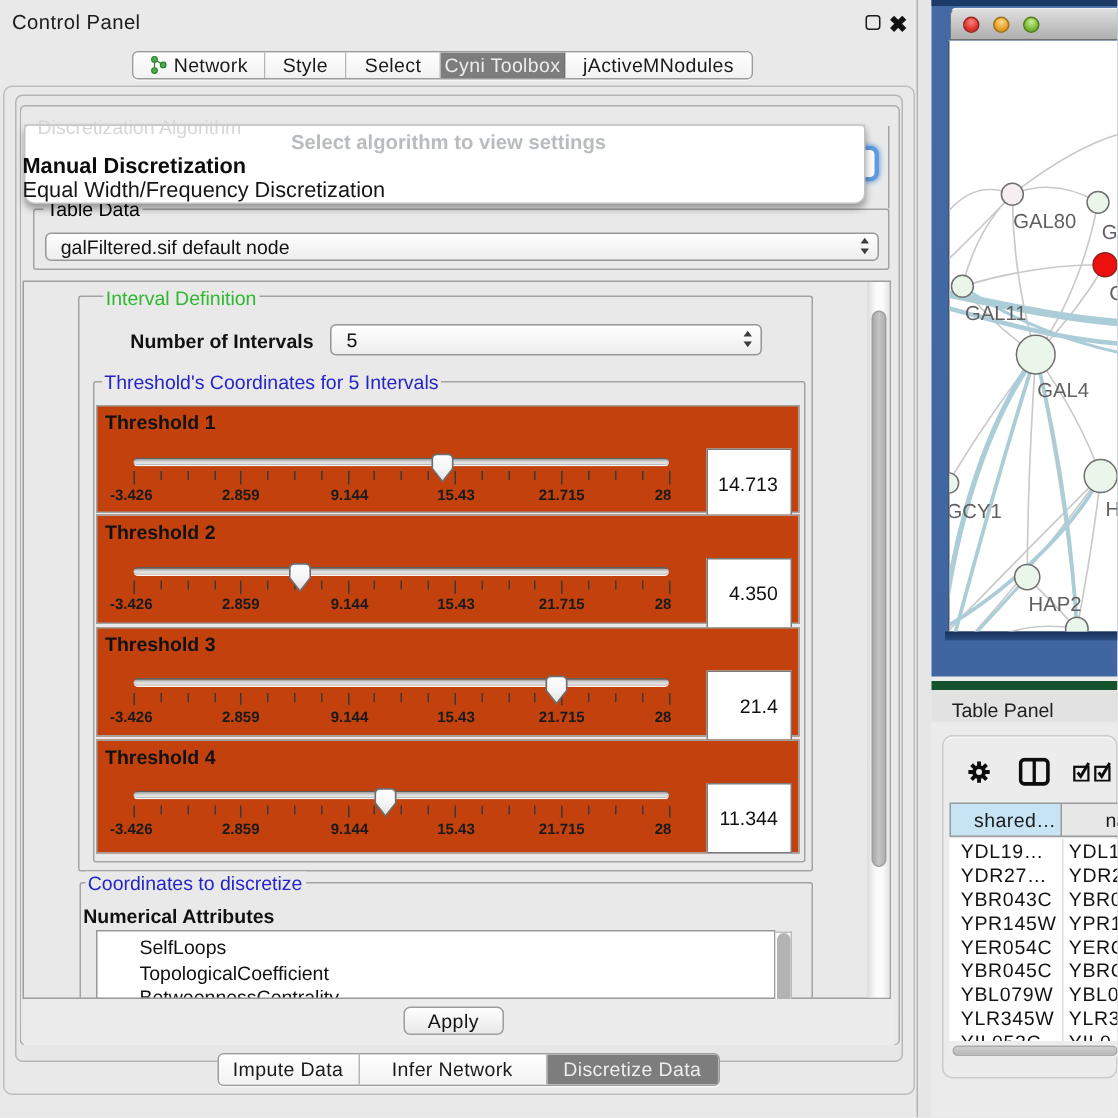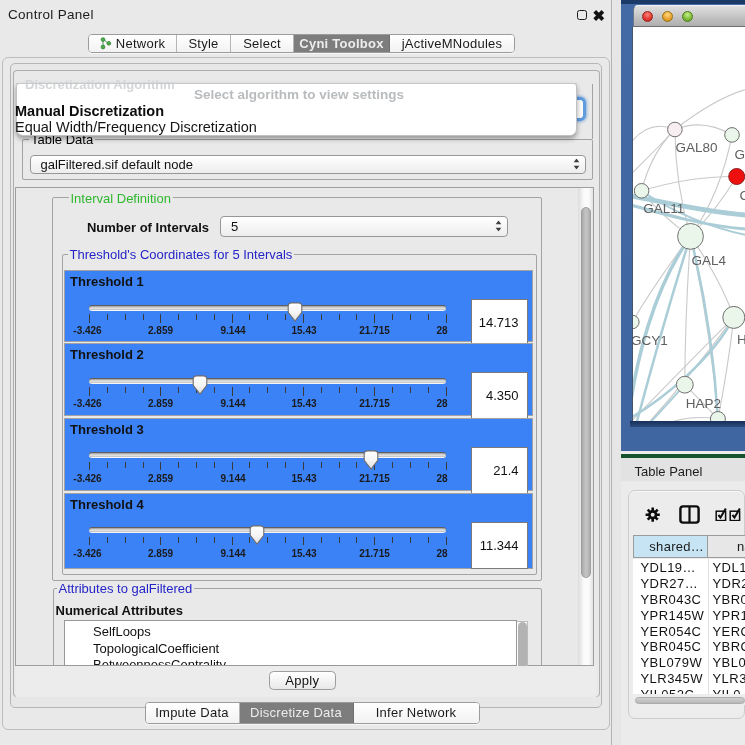--- a/index.html
+++ b/index.html
@@ -26,56 +26,56 @@
 #panelB { left:13px; top:70px; width:587px; height:627px; background:#e9e9e9; border:1px solid #adadad; border-radius:4px; border-bottom-color:#bdbdbd; }
 
 .grouplbl { position:absolute; font-size:13px; background:#e9e9e9; padding:0 2px;text-align:center; }
 .gbord { position:absolute; border:1px solid #a3a3a3; border-radius:2px; }
 
 
 .combo { position:absolute; background:linear-gradient(#ffffff,#ededed); border:1px solid #979797; border-radius:4px; font-size:13px; color:#111; display:flex; align-items:center; }
 .combo .ar { position:absolute; right:4.5px; top:50%; transform:translateY(-50%); width:7px; }
 
 
-.thp { position:absolute; left:64px; width:468.5px; background:#3b82f6; border:1px solid #a2a2a2; }
+.thp { position:absolute; left:64px; width:468.5px; background:#c2410c; border:1px solid #a2a2a2; }
 .thp .ttl { position:absolute; left:5px; top:3px; font-size:13px; font-weight:bold; color:#111; }
 .track { position:absolute; left:24px; width:356.5px; height:6px; border-radius:3px; background:linear-gradient(#9c9c9c,#d9d9d9 45%,#ececec); border-top:1px solid #5f5f5f; border-bottom:1px solid #f6f6f6; box-shadow:inset 0 0 0 0.5px #aaa; }
 .vbox { position:absolute; left:406px; width:56.5px; height:47px; background:#fff; border:1px solid #7b7b7b; font-size:13px; color:#111; display:flex; align-items:center; justify-content:flex-end; padding-right:8px; }
 .tick { position:absolute; width:1px; height:6px; background:#3a3a3a; }
 .tick.mj { height:8.5px; }
 .tlab { position:absolute; font-size:10px; font-weight:bold; color:#1a1a1a; transform:translateX(-50%); white-space:nowrap; }
 .thumb { position:absolute; width:16px; height:20px; }
 
 
 #numlist { padding-top:3px; left:64px; top:620px; width:453px; height:46px; background:#fff; border:1px solid #989898; overflow:hidden; font-size:13px; color:#111;padding-left:24px; }
 #numlist div { padding-left:4px; height:16.6px; line-height:16.6px; }
 
 #applybtn { letter-spacing:0.3px; left:269px; top:671px; width:66.5px; height:18.5px; background:linear-gradient(#ffffff,#e8e8e8); border:1px solid #9d9d9d; border-radius:4.5px; font-size:13px; color:#111; display:flex; align-items:center; justify-content:center; }
 
 
 #popup { left:16px; top:83px; width:561px; height:52.5px; background:#fff; border:1px solid #c2c2c2; border-radius:3px; border-bottom-left-radius:7px; border-bottom-right-radius:7px; box-shadow:0 3px 5px rgba(0,0,0,0.35); }
-#ghostlbl { left:25px; top:77px; font-size:13px; font-weight:bold; color:#d4d6d8;text-align:right; }
+#ghostlbl { left:25px; top:77px; font-size:13px; font-weight:normal; color:#d4d6d8;text-align:right; }
 #hinttxt { left:194px; top:86.5px; font-size:13.5px; font-weight:bold; color:#b9bcbe; }
 #mrow1 { left:15px; top:103px; font-size:14.5px; font-weight:bold; color:#0d0d0d; }
 #mrow2 { left:15px; top:118.5px; font-size:14.5px; color:#161616; }
 
 
 .vsb-track { position:absolute; background:linear-gradient(90deg,#dcdcdc,#fbfbfb 40%,#fbfbfb 70%,#e3e3e3); }
 .vsb-thumb { position:absolute; background:linear-gradient(90deg,#a9a9a9,#c6c6c6 50%,#adadad); border-radius:5px; border:1px solid #9f9f9f; }
 
 
 #divider { left:612px; top:0; width:9px; height:745px; background:#e6e6e6; }
 #desktop { left:621px; top:0; width:124px; height:451px; background:linear-gradient(#436aa4,#3f66a0); }
 #desktopTop { left:621px; top:0; width:124px; height:4px; background:#1b3a68; }
 #nettitle { left:633px; top:5px; width:112px; height:22px; background:linear-gradient(#e0e0e0,#bcbcbc 70%,#b0b0b0); border-top:1px solid #f2f2f2; border-left:1.5px solid #6b7688; border-bottom:1px solid #6e6e6e; border-top-left-radius:5px; }
 #netcanvas { left:632px; top:27px; width:113px; height:394px; background:#fff; border-left:1.5px solid #46546e; }
 #netshadow { left:630px; top:421px; width:115px; height:6px; background:linear-gradient(#16305a,#2c4c7f); }
 .light { position:absolute; width:11px; height:11px; border-radius:50%; }
 
-#tpbar { left:621px; top:454px; width:124px; height:28px; background:#e2e2e2; border-top:4px solid #14532d; border-bottom:1px solid #e8e8e8; }
+#tpbar { left:621px; top:454px; width:124px; height:28px; background:#e2e2e2; border-top:6px solid #14532d; border-bottom:1px solid #e8e8e8; }
 #tpbelow { left:621px; top:483px; width:124px; height:262px; background:#ebebeb; }
 #tcard { left:628px; top:490px; width:117px; height:229px; background:#ececec; border:1px solid #cccccc; border-radius:7px; box-shadow:inset 0 1px 0 #f8f8f8; }
 #thead1 { left:632.5px; top:535px; width:75.5px; height:22.5px; background:#c6e4f4; border:1px solid #9b9b9b; font-size:13px; letter-spacing:0.3px; color:#1a1a1a; display:flex; align-items:center; justify-content:center; padding-left:13px; }
 #thead2 { left:708px; top:535px; width:37px; height:22.5px; background:#e7e7e7; border-top:1px solid #9b9b9b; border-bottom:1px solid #9b9b9b; font-size:13px; color:#1a1a1a; display:flex; align-items:center; padding-left:29px; }
 #tbody { padding-top:1.5px; letter-spacing:0.45px; left:632.5px; top:558.5px; width:112.5px; height:135.5px; background:#fff; overflow:hidden; font-size:13px; color:#131313; }
 .trow { height:15.9px; line-height:15.9px; white-space:nowrap; }
 .trow .c1 { display:inline-block; width:80px; padding-left:8px; }
 #tbody .colsep { position:absolute; left:75.5px; top:0; width:1px; height:135.5px; background:#e0e0e0; }
 #hsb-track { left:632.5px; top:694px; width:112px; height:11px; background:#ededed; }
 #hsb-thumb { left:635px; top:697px; width:110px; height:6.5px; background:linear-gradient(#cfcfcf,#b9b9b9); border:1px solid #ababab; border-radius:3.5px; }
@@ -91,21 +91,21 @@
 
 <div class="seg" style="left:88px; top:33.5px; height:19px;">
   <div class="s" style="width:88px;"><svg width="12" height="13" viewBox="0 0 12 13" style="margin-right:4px;">
           <circle cx="3" cy="2.6" r="1.9" fill="#4aaf4a" stroke="#2c7a2c" stroke-width="0.7"></circle>
           <circle cx="3" cy="10" r="1.9" fill="#4aaf4a" stroke="#2c7a2c" stroke-width="0.7"></circle>
           <circle cx="8.8" cy="6.3" r="1.9" fill="#4aaf4a" stroke="#2c7a2c" stroke-width="0.7"></circle>
           <path d="M3 4.5 L3 8 M4.7 3.4 L7.3 5.5" stroke="#2c7a2c" stroke-width="0.8" fill="none"></path>
         </svg>Network</div>
   <div class="s" style="width:54px;">Style</div>
   <div class="s" style="width:63px;">Select</div>
-  <div class="s sel" style="width:96px;font-weight:bold;">Cyni Toolbox</div>
+  <div class="s sel" style="width:83px;">Cyni Toolbox</div>
   <div class="s" style="width:124px;">jActiveMNodules</div>
 </div>
 
 <div class="abs" id="panelA"></div>
 <div class="abs" id="panelP2"></div>
 <div class="abs" id="panelB"></div>
 
 <div class="abs" style="left:576px; top:96.5px; width:10px; height:24px; border:3px solid #5f9bdd; border-left:none; border-radius:0 6px 6px 0; background:#fbfbfb; box-shadow:0 0 3px 1px rgba(110,160,220,0.8);"></div>
 <div class="abs" style="left:592px; top:84px; width:1px; height:55px; background:#a3a3a3;"></div>
 
@@ -301,21 +301,21 @@
             <stop offset="0.55" stop-color="#f4f4f4"></stop>
             <stop offset="1" stop-color="#dedede"></stop>
           </linearGradient>
         </defs>
         <path d="M1.2 4.2 Q1.2 0.9 4.5 0.9 L11.5 0.9 Q14.8 0.9 14.8 4.2 L14.8 10.3 L8 19 L1.2 10.3 Z" fill="url(#tg492)" stroke="#6e6e6e" stroke-width="1.1"></path>
       </svg>
   <div class="vbox" style="top:28px;">11.344</div>
 </div>
 
 <div class="gbord" style="left:53px; top:587.5px; width:489px; height:90px;"></div>
-<div class="grouplbl" style="left:56.5px; top:581px; color:#2424c8;">Attributes to galFiltered</div>
+<div class="grouplbl" style="left:56.5px; top:581px; color:#2424c8;">Coordinates to discretize</div>
 <div class="abs" style="left:55.5px; top:602.5px; font-size:13px; font-weight:bold; color:#111;">Numerical Attributes</div>
 <div class="abs" id="numlist">
   <div>SelfLoops</div>
   <div>TopologicalCoefficient</div>
   <div>BetweennessCentrality</div>
 </div>
 <div class="abs" style="left:516.5px; top:620.5px; width:11px; height:46px; background:#fdfdfd; border:1px solid #bbb; border-left:none;"></div>
 <div class="abs" style="left:518px; top:621.5px; width:8.5px; height:60px; background:#b3b3b3; border-radius:4.5px;"></div>
 
 <div class="abs" style="left:16px; top:666px; width:580px; height:31px; background:#ececec;"></div>
@@ -328,22 +328,22 @@
 <div class="abs" style="left:16px; top:83px; width:561px; height:1px; background:#c6c8c9;"></div>
 <div class="abs" id="mrow1">Manual Discretization</div>
 <div class="abs" id="mrow2">Equal Width/Frequency Discretization</div>
 
 <svg class="abs" style="left:613px; top:364px;" width="6" height="9" viewBox="0 0 6 9">
       <path d="M5 0.5 L1 4.5 L5 8.5" stroke="#8a8a8a" stroke-width="1.2" fill="none"></path>
     </svg>
 
 <div class="seg" style="left:144.5px; top:702px; height:21.5px;">
   <div class="s" style="width:94px;">Impute Data</div>
+  <div class="s" style="width:125px;">Infer Network</div>
   <div class="s sel" style="width:114px;">Discretize Data</div>
-  <div class="s" style="width:125px;">Infer Network</div>
 </div>
 
 <div class="abs" id="divider"></div>
 <div class="abs" id="desktop"></div>
 <div class="abs" id="desktopTop"></div>
 <div class="abs" id="netcanvas"></div>
 <div class="abs" id="nettitle"></div>
 <div class="abs" id="netshadow"></div>
 
 <div class="light" style="left:641.5px; top:11px; background:radial-gradient(circle at 50% 30%, #f8847c 0%, #e23b33 55%, #c21f1c 100%); border:0.5px solid #9a2420;"></div>

